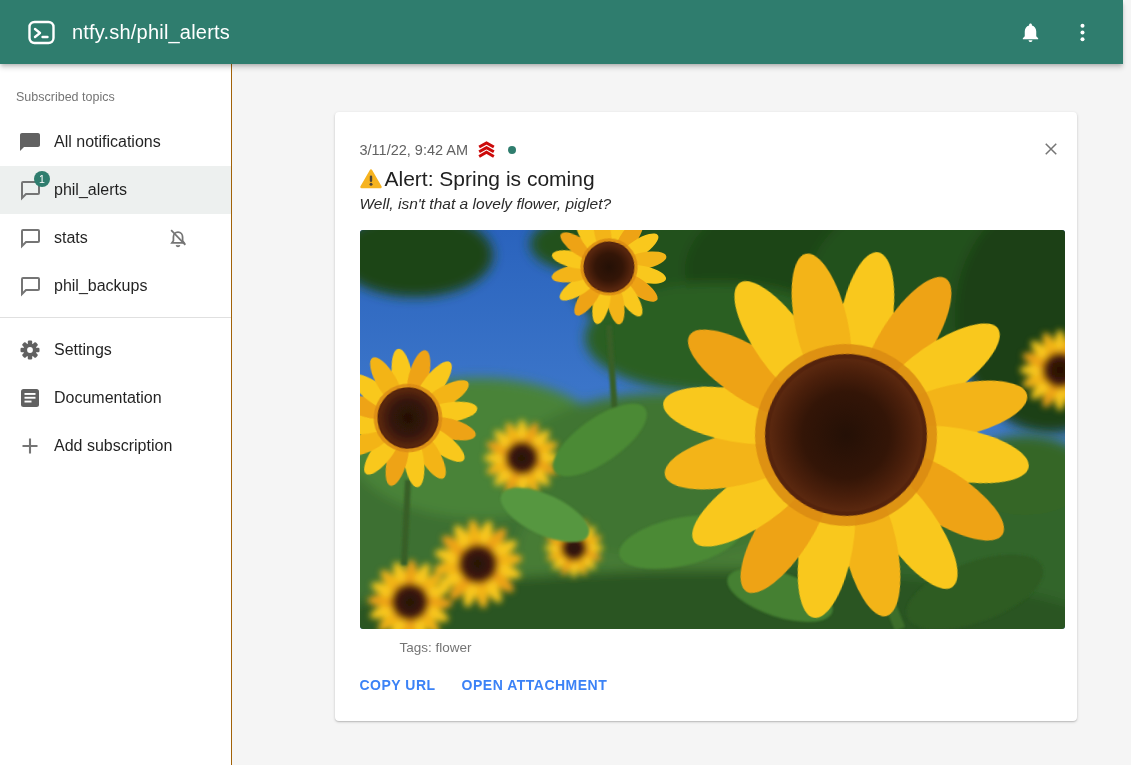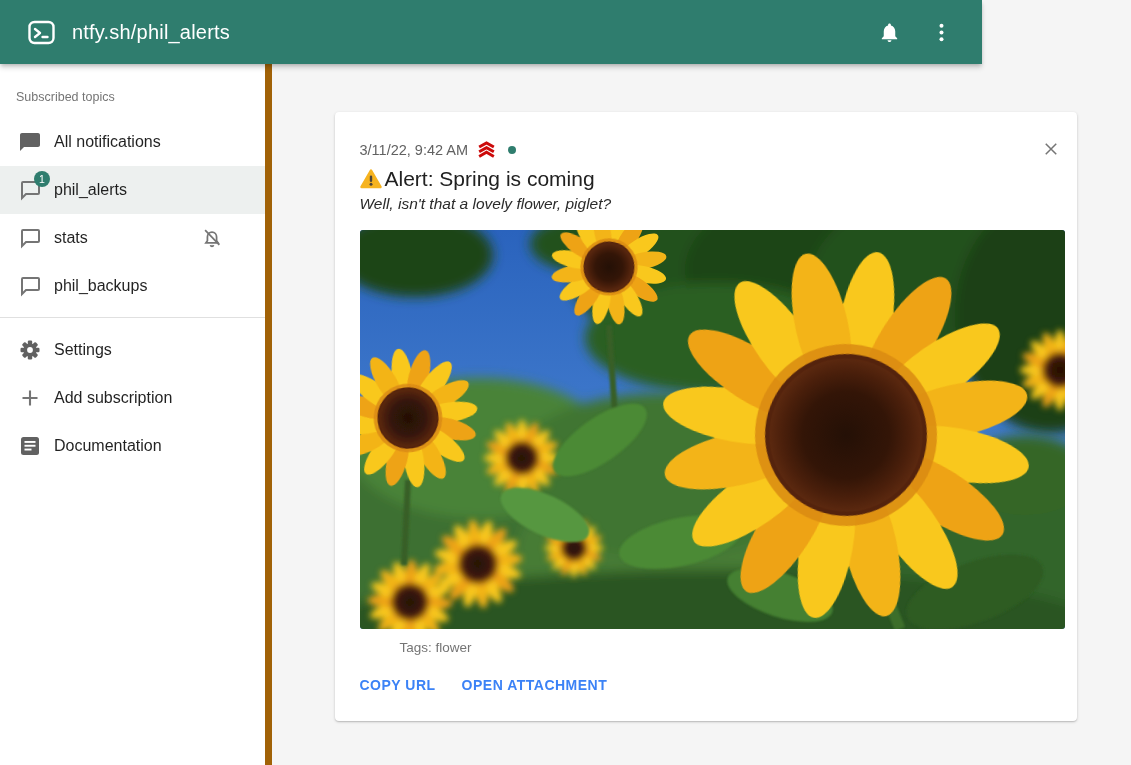--- a/index.html
+++ b/index.html
@@ -4,36 +4,36 @@
 <style>
   * { box-sizing: border-box; }
   html,body { margin:0; padding:0; }
   body {
     width:1131px; height:765px; overflow:hidden;
     font-family:"Liberation Sans", sans-serif;
     background:#f5f5f5; color:#212121;
   }
   
   .appbar {
-    position:fixed; top:0; left:0; width:982px; height:64px;
+    position:fixed; top:0; left:0; width:1123px; height:64px;
     background:#2f7d6e; display:flex; align-items:center;
     padding:0 18px 0 28px; z-index:10;
     box-shadow:0 2px 4px -1px rgba(0,0,0,.2), 0 4px 5px 0 rgba(0,0,0,.14);
   }
   .logo-box { width:27px; height:27px; flex:0 0 auto; }
   .appbar-title {
     color:#fff; font-size:20px; font-weight:500; margin-left:17px;
     letter-spacing:.2px; flex:1 1 auto;
   }
   .appbar-actions { display:flex; align-items:center; gap:26px; padding-right:10px; }
   .icon-btn { width:26px; height:26px; background:none; border:none; padding:0; cursor:pointer; display:flex; align-items:center; justify-content:center; }
   
   .sidebar {
-    position:fixed; top:64px; left:0; bottom:0; width:272px;
-    background:#fff; border-right:7px solid #a16207;
+    position:fixed; top:64px; left:0; bottom:0; width:232px;
+    background:#fff; border-right:1px solid #a16207;
   }
   .section-label { padding:26px 16px 14px 16px; font-size:12.5px; color:#757575; }
   .s-item {
     height:48px; display:flex; align-items:center; padding:0 16px 0 18px;
     cursor:pointer; position:relative;
   }
   .s-item.selected { background:#edf0ef; }
   .s-icon { width:24px; height:24px; position:relative; flex:0 0 auto; }
   .s-label { margin-left:12px; font-size:16px; color:rgba(0,0,0,.87); }
   .badge {
@@ -157,36 +157,36 @@
         </g>
         <circle cx="12" cy="12" r="2.9" fill="#fff"></circle>
       </svg>
     </span>
     <span class="s-label">Settings</span>
   </div>
 
   <div class="s-item">
     <span class="s-icon">
       <svg viewBox="0 0 24 24" width="24" height="24">
-        <path stroke="#757575" stroke-width="2.1" d="M12 4.5v15M4.5 12h15" fill="none"></path>
-      </svg>
-    </span>
-    <span class="s-label">Add subscription</span>
-  </div>
-
-  <div class="s-item">
-    <span class="s-icon">
-      <svg viewBox="0 0 24 24" width="24" height="24">
         <rect x="3" y="3" width="18" height="18" rx="2.5" fill="#616161"></rect>
         <rect x="6.5" y="7" width="11" height="1.9" fill="#fff"></rect>
         <rect x="6.5" y="10.8" width="11" height="1.9" fill="#fff"></rect>
         <rect x="6.5" y="14.6" width="7" height="1.9" fill="#fff"></rect>
       </svg>
     </span>
     <span class="s-label">Documentation</span>
+  </div>
+
+  <div class="s-item">
+    <span class="s-icon">
+      <svg viewBox="0 0 24 24" width="24" height="24">
+        <path stroke="#757575" stroke-width="2.1" d="M12 4.5v15M4.5 12h15" fill="none"></path>
+      </svg>
+    </span>
+    <span class="s-label">Add subscription</span>
   </div>
 </nav>
 
 <main class="main">
   <section class="card">
     <button class="close-btn" aria-label="close">
       <svg viewBox="0 0 24 24" width="18" height="18">
         <path stroke="#757575" stroke-width="2" d="M5 5 19 19M19 5 5 19" fill="none"></path>
       </svg>
     </button>

